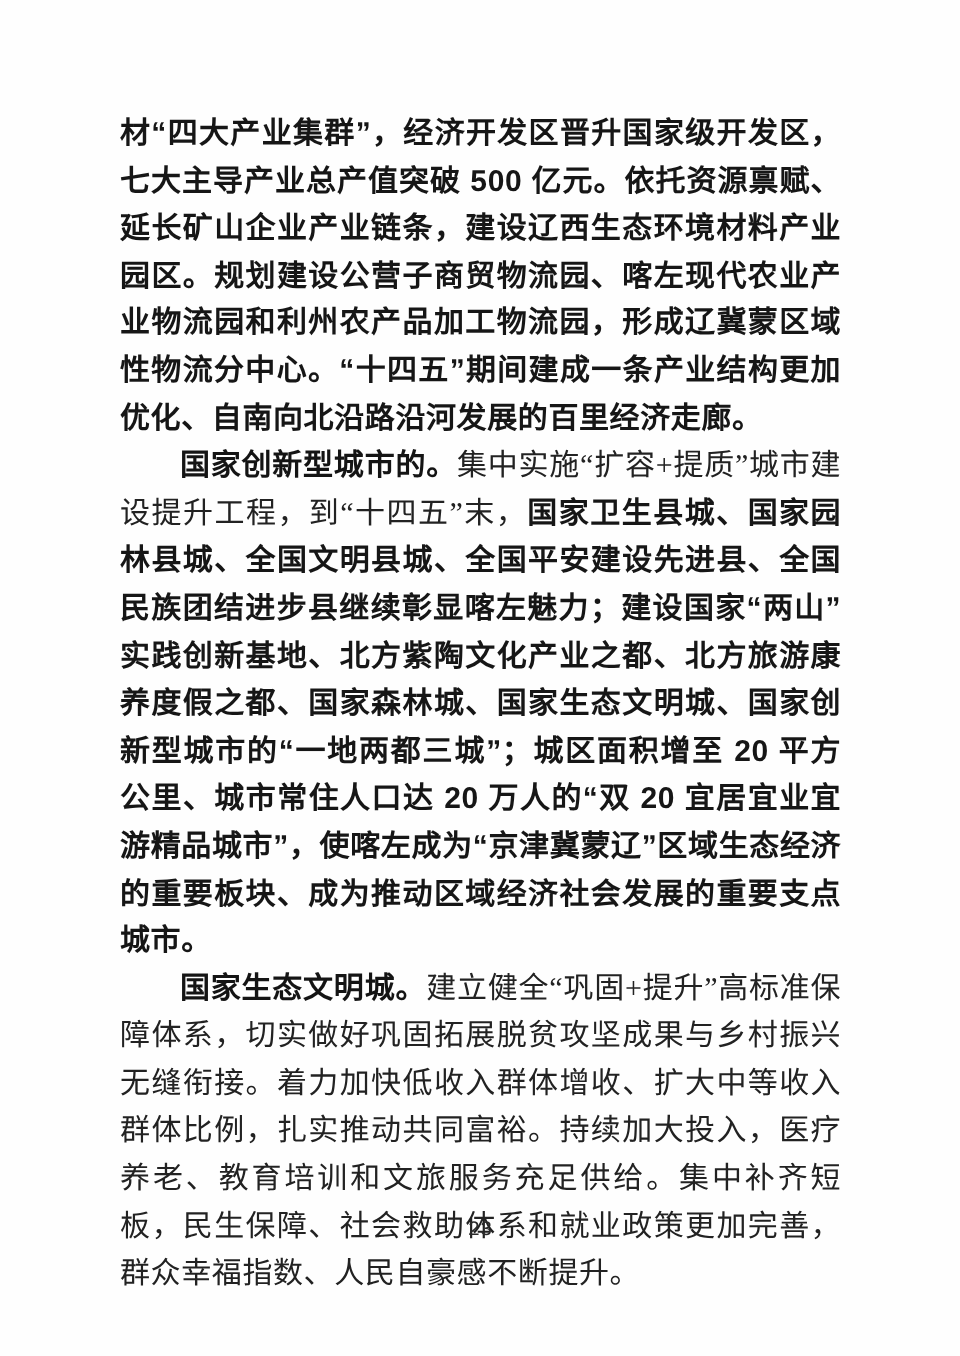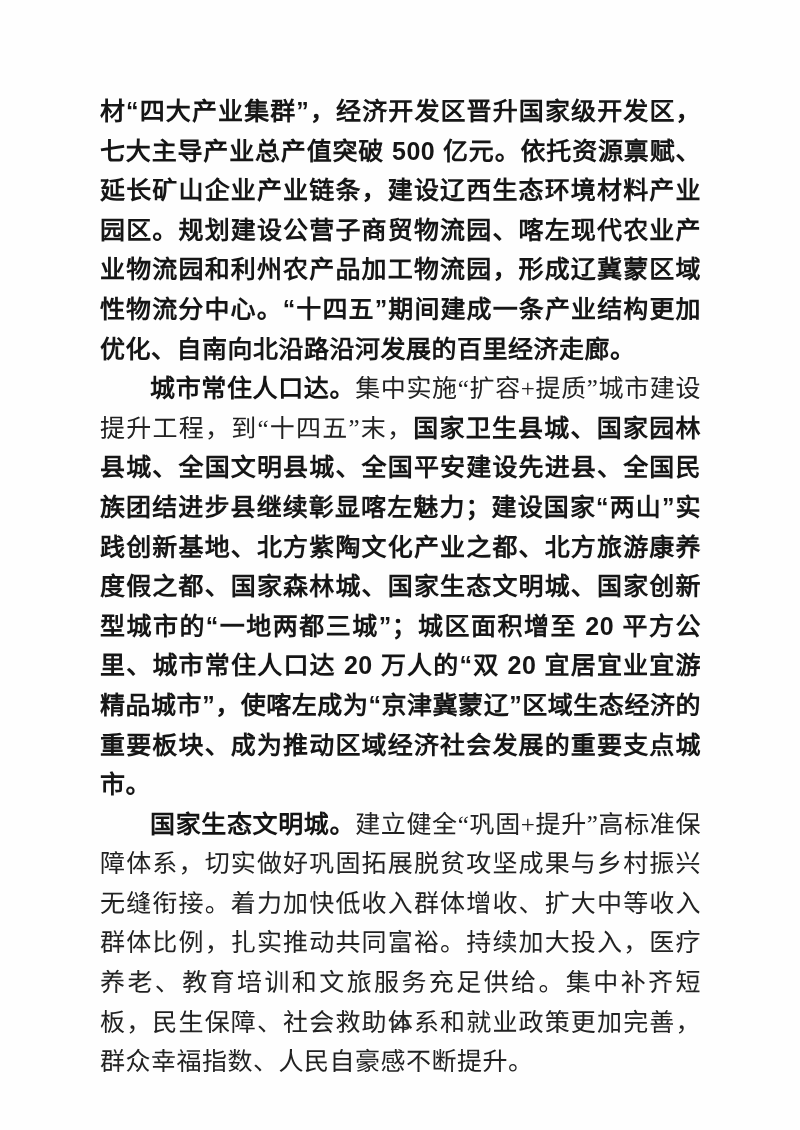--- a/index.html
+++ b/index.html
@@ -64,19 +64,19 @@
     color: #2a2a2a;
     text-align: right;
   }
 </style>
 </head>
 <body>
 
 <div class="page">
   <div class="body-text" id="doc-body">
       <p class="para"><span class="run-hei">材“四大产业集群”，经济开发区晋升国家级开发区，七大主导产业总产值突破 500 亿元。依托资源禀赋、延长矿山企业产业链条，建设辽西生态环境材料产业园区。规划建设公营子商贸物流园、喀左现代农业产业物流园和利州农产品加工物流园，形成辽冀蒙区域性物流分中心。“十四五”期间建成一条产业结构更加优化、自南向北沿路沿河发展的百里经济走廊。</span></p>
-      <p class="para indent"><span class="run-kai">城市常住人口达。</span><span class="run-fang">集中实施“扩容+提质”城市建设提升工程，到“十四五”末，</span><span class="run-hei">国家卫生县城、国家园林县城、全国文明县城、全国平安建设先进县、全国民族团结进步县继续彰显喀左魅力；建设国家“两山”实践创新基地、北方紫陶文化产业之都、北方旅游康养度假之都、国家森林城、国家生态文明城、国家创新型城市的“一地两都三城”；城区面积增至 20 平方公里、城市常住人口达 20 万人的“双 20 宜居宜业宜游精品城市”，使喀左成为“京津冀蒙辽”区域生态经济的重要板块、成为推动区域经济社会发展的重要支点城市。</span></p>
+      <p class="para indent"><span class="run-kai">国家创新型城市的。</span><span class="run-fang">集中实施“扩容+提质”城市建设提升工程，到“十四五”末，</span><span class="run-hei">国家卫生县城、国家园林县城、全国文明县城、全国平安建设先进县、全国民族团结进步县继续彰显喀左魅力；建设国家“两山”实践创新基地、北方紫陶文化产业之都、北方旅游康养度假之都、国家森林城、国家生态文明城、国家创新型城市的“一地两都三城”；城区面积增至 20 平方公里、城市常住人口达 20 万人的“双 20 宜居宜业宜游精品城市”，使喀左成为“京津冀蒙辽”区域生态经济的重要板块、成为推动区域经济社会发展的重要支点城市。</span></p>
       <p class="para indent"><span class="run-kai">国家生态文明城。</span><span class="run-fang">建立健全“巩固+提升”高标准保障体系，切实做好巩固拓展脱贫攻坚成果与乡村振兴无缝衔接。着力加快低收入群体增收、扩大中等收入群体比例，扎实推动共同富裕。持续加大投入，医疗养老、教育培训和文旅服务充足供给。集中补齐短板，民生保障、社会救助体系和就业政策更加完善，群众幸福指数、人民自豪感不断提升。</span></p>
     </div>
   <div class="footer">
     <span class="page-number">23</span>
   </div>
 </div>
 
 </body></html>

